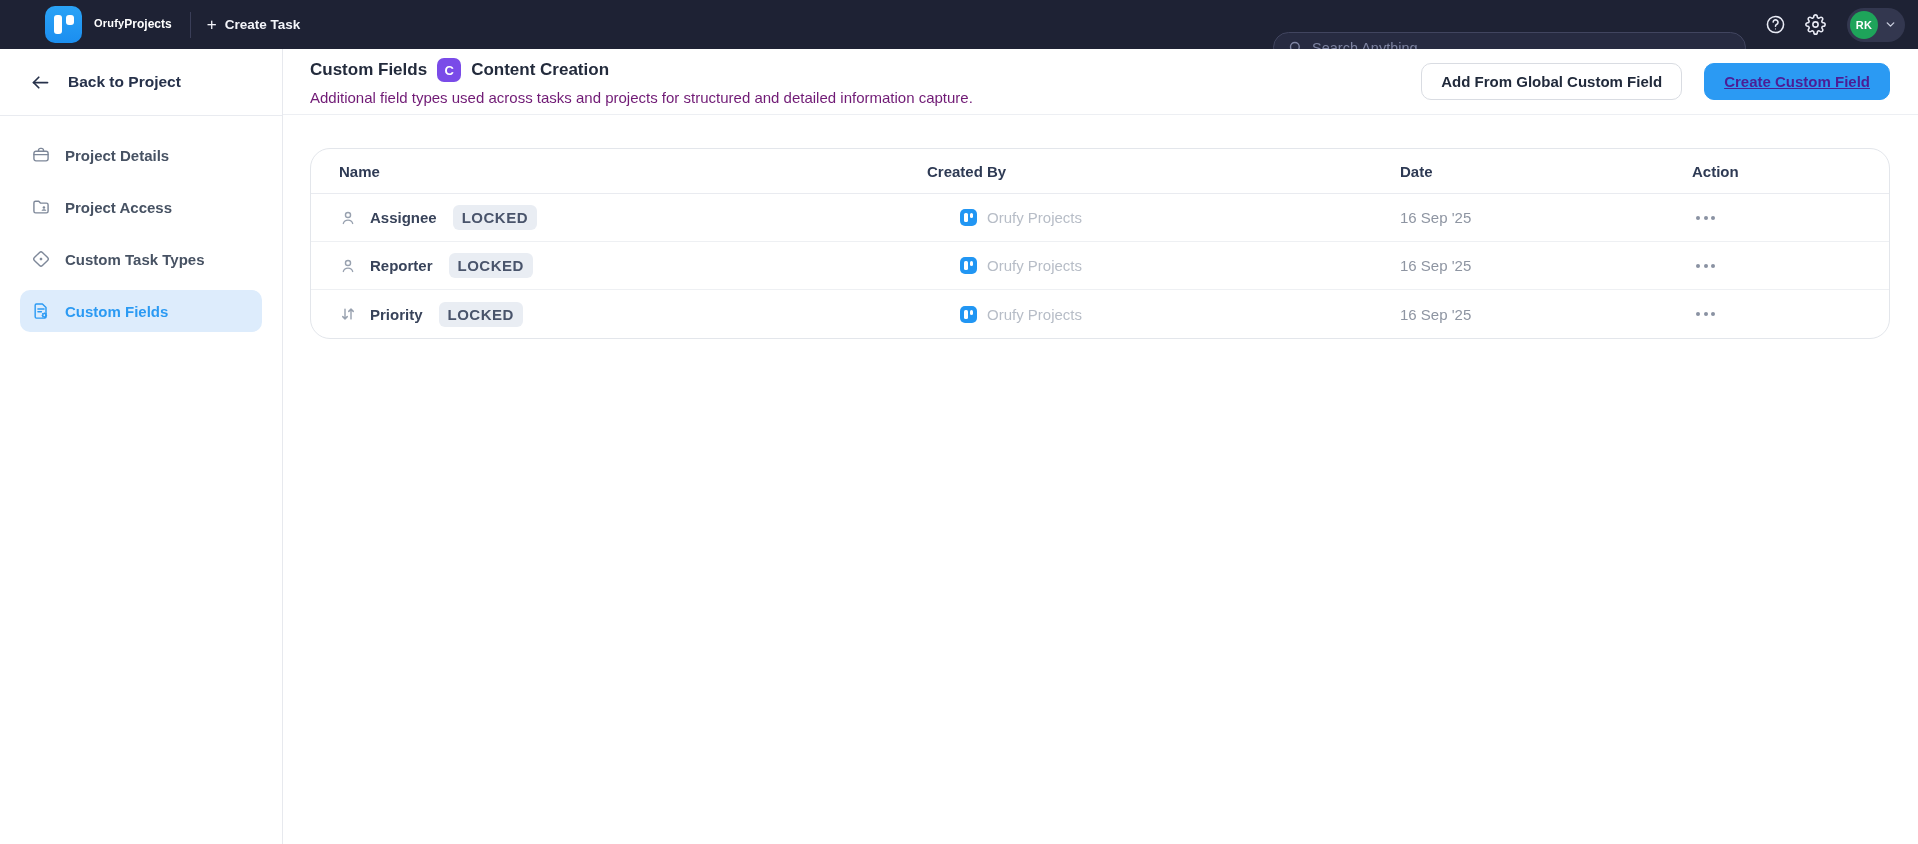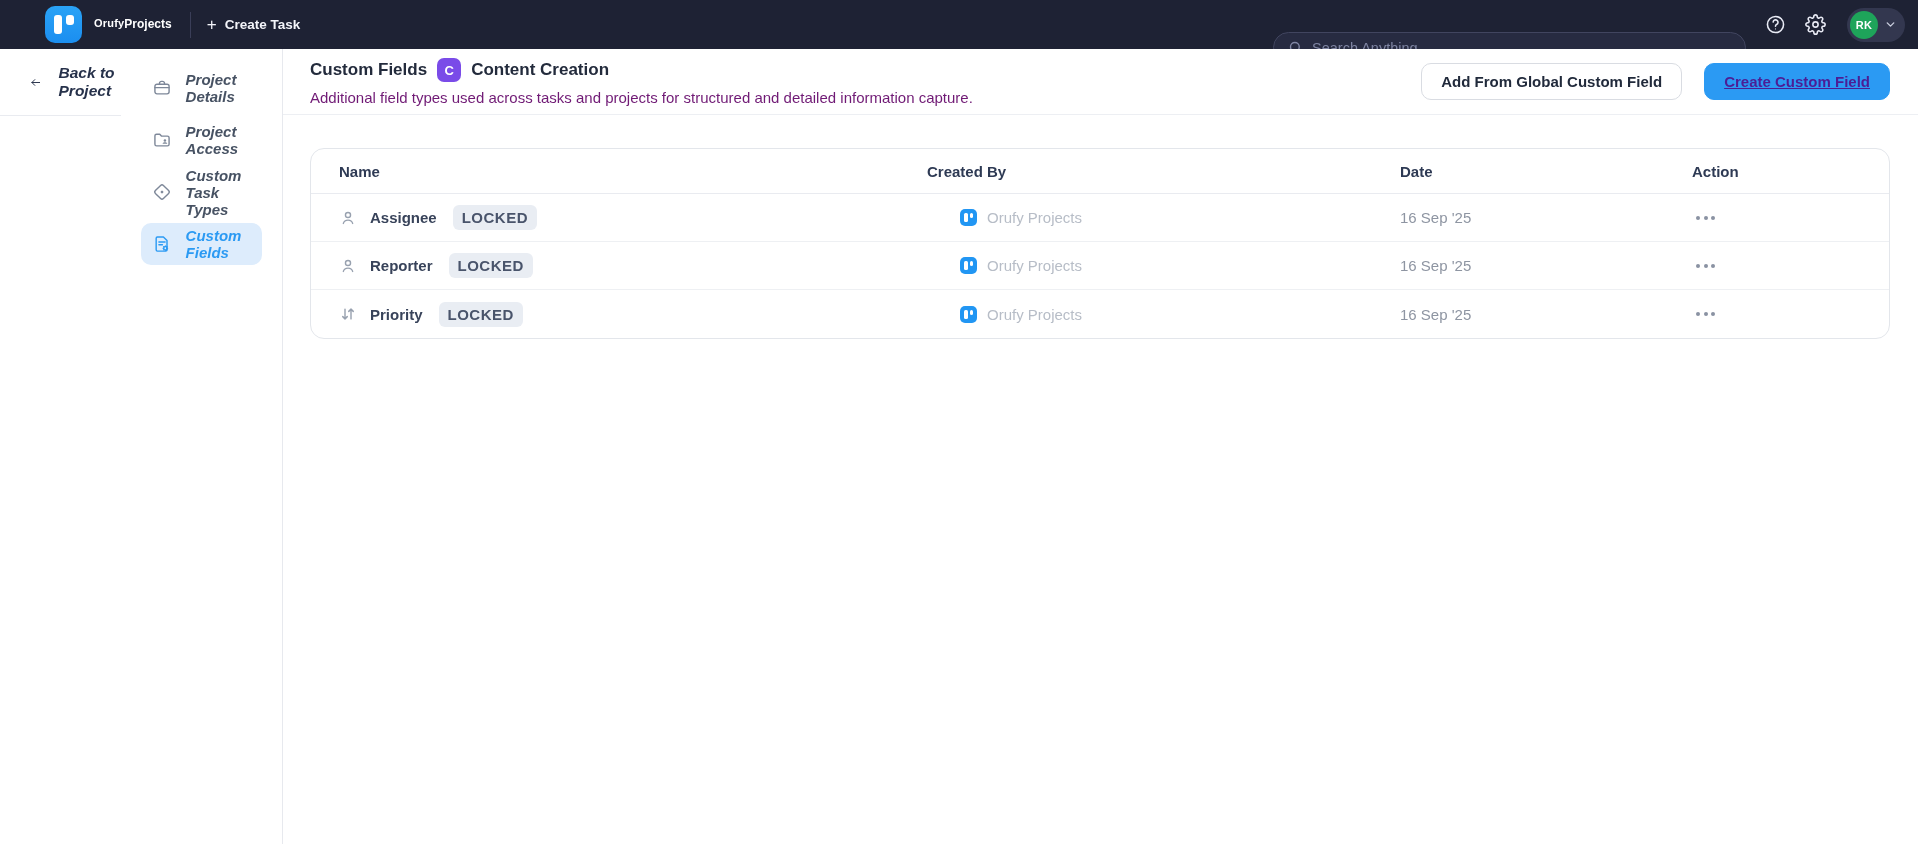--- a/index.html
+++ b/index.html
@@ -66,21 +66,21 @@
     display: flex; align-items: center; justify-content: center; letter-spacing: .2px;
   }
   .avatar-pill svg { color: #c9cddd; }
 
   
   .shell { flex: 1; display: flex; min-height: 0; }
 
   
   .sidebar {
     width: 283px; flex: 0 0 283px; background: #fff;
-    border-right: 1px solid #e7e9ee; display: flex; flex-direction: row; font-style: italic;
+    border-right: 1px solid #e7e9ee; display: flex; flex-direction: column;
   }
   .back-row {
     height: 67px; flex: 0 0 67px;
     display: flex; align-items: center; gap: 17px;
     padding-left: 30px; border-bottom: 1px solid #e9ebf0;
     cursor: pointer; color: #26314a;
   }
   .back-row svg { color: #26314a; }
   .back-label { font-size: 15.5px; font-weight: 700; color: #26314a; }
   .side-nav { padding: 18px 20px; display: flex; flex-direction: column; gap: 10px; }
@@ -114,21 +114,21 @@
     height: 37px; border-radius: 10px; padding: 0 19px;
     font: 700 15px "Liberation Sans", sans-serif; cursor: pointer;
     display: flex; align-items: center;
   }
   .btn-secondary { background: #fff; border: 1px solid #d9dce2; color: #212a3b; }
   .btn-primary { background: var(--accent-blue, #2b9af3); border: 1px solid var(--accent-blue, #2b9af3); color: #4c1d95; text-decoration: underline; }
 
   
   .table-card {
     margin: 33px 28px 0 27px;
-    border: 1px solid #e3e6eb; border-radius: 14px; overflow: hidden;
+    border: 1px solid #e3e6eb; border-radius: 20px; overflow: hidden;
     background: #fff;
   }
   .t-row {
     display: grid;
     grid-template-columns: 588px 473px 292px 1fr;
     align-items: center; padding-left: 28px;
   }
   .t-head { height: 45px; border-bottom: 1px solid #e9ebf0; }
   .t-head .th { font-size: 15px; font-weight: 700; color: #2e3a54; }
   .t-body-row { height: 48px; border-bottom: 1px solid #eef0f3; }

